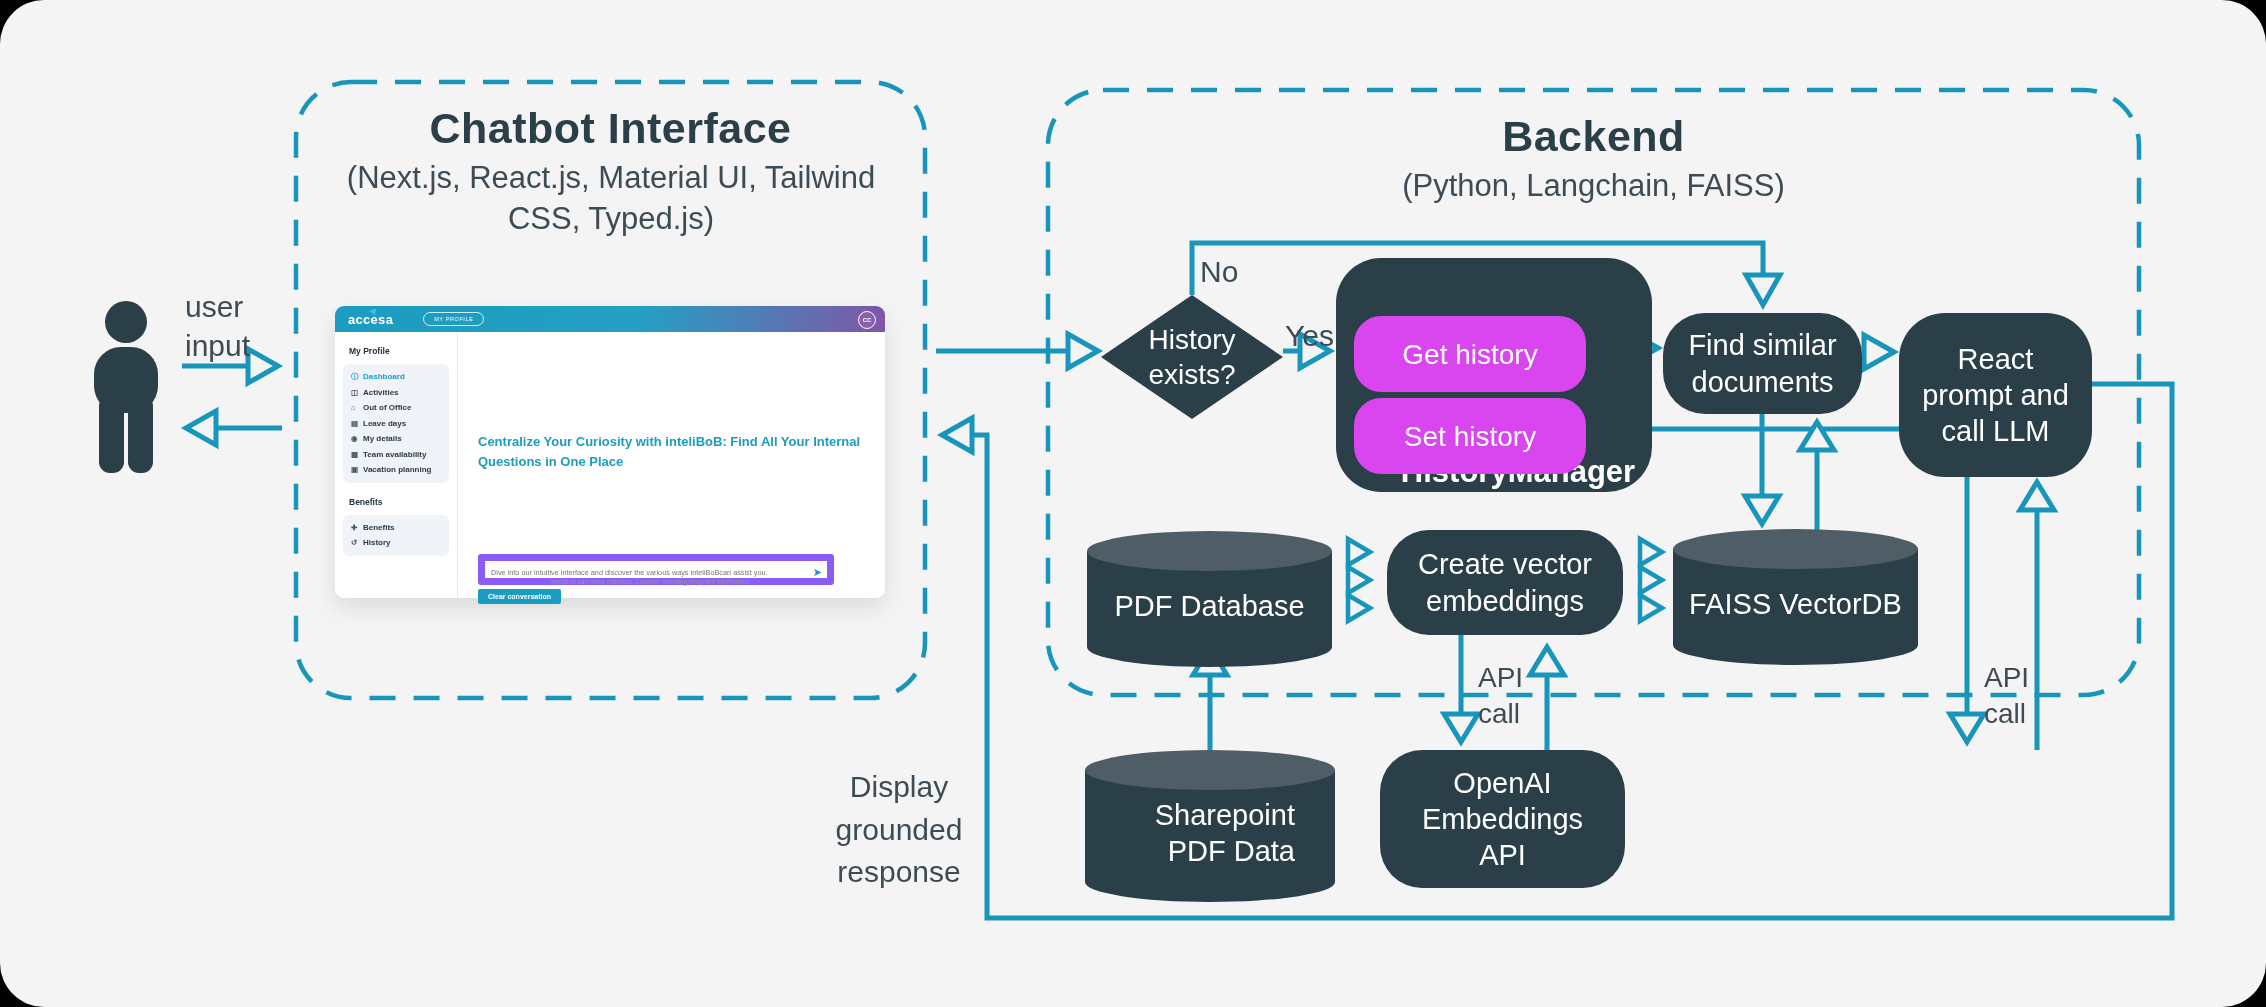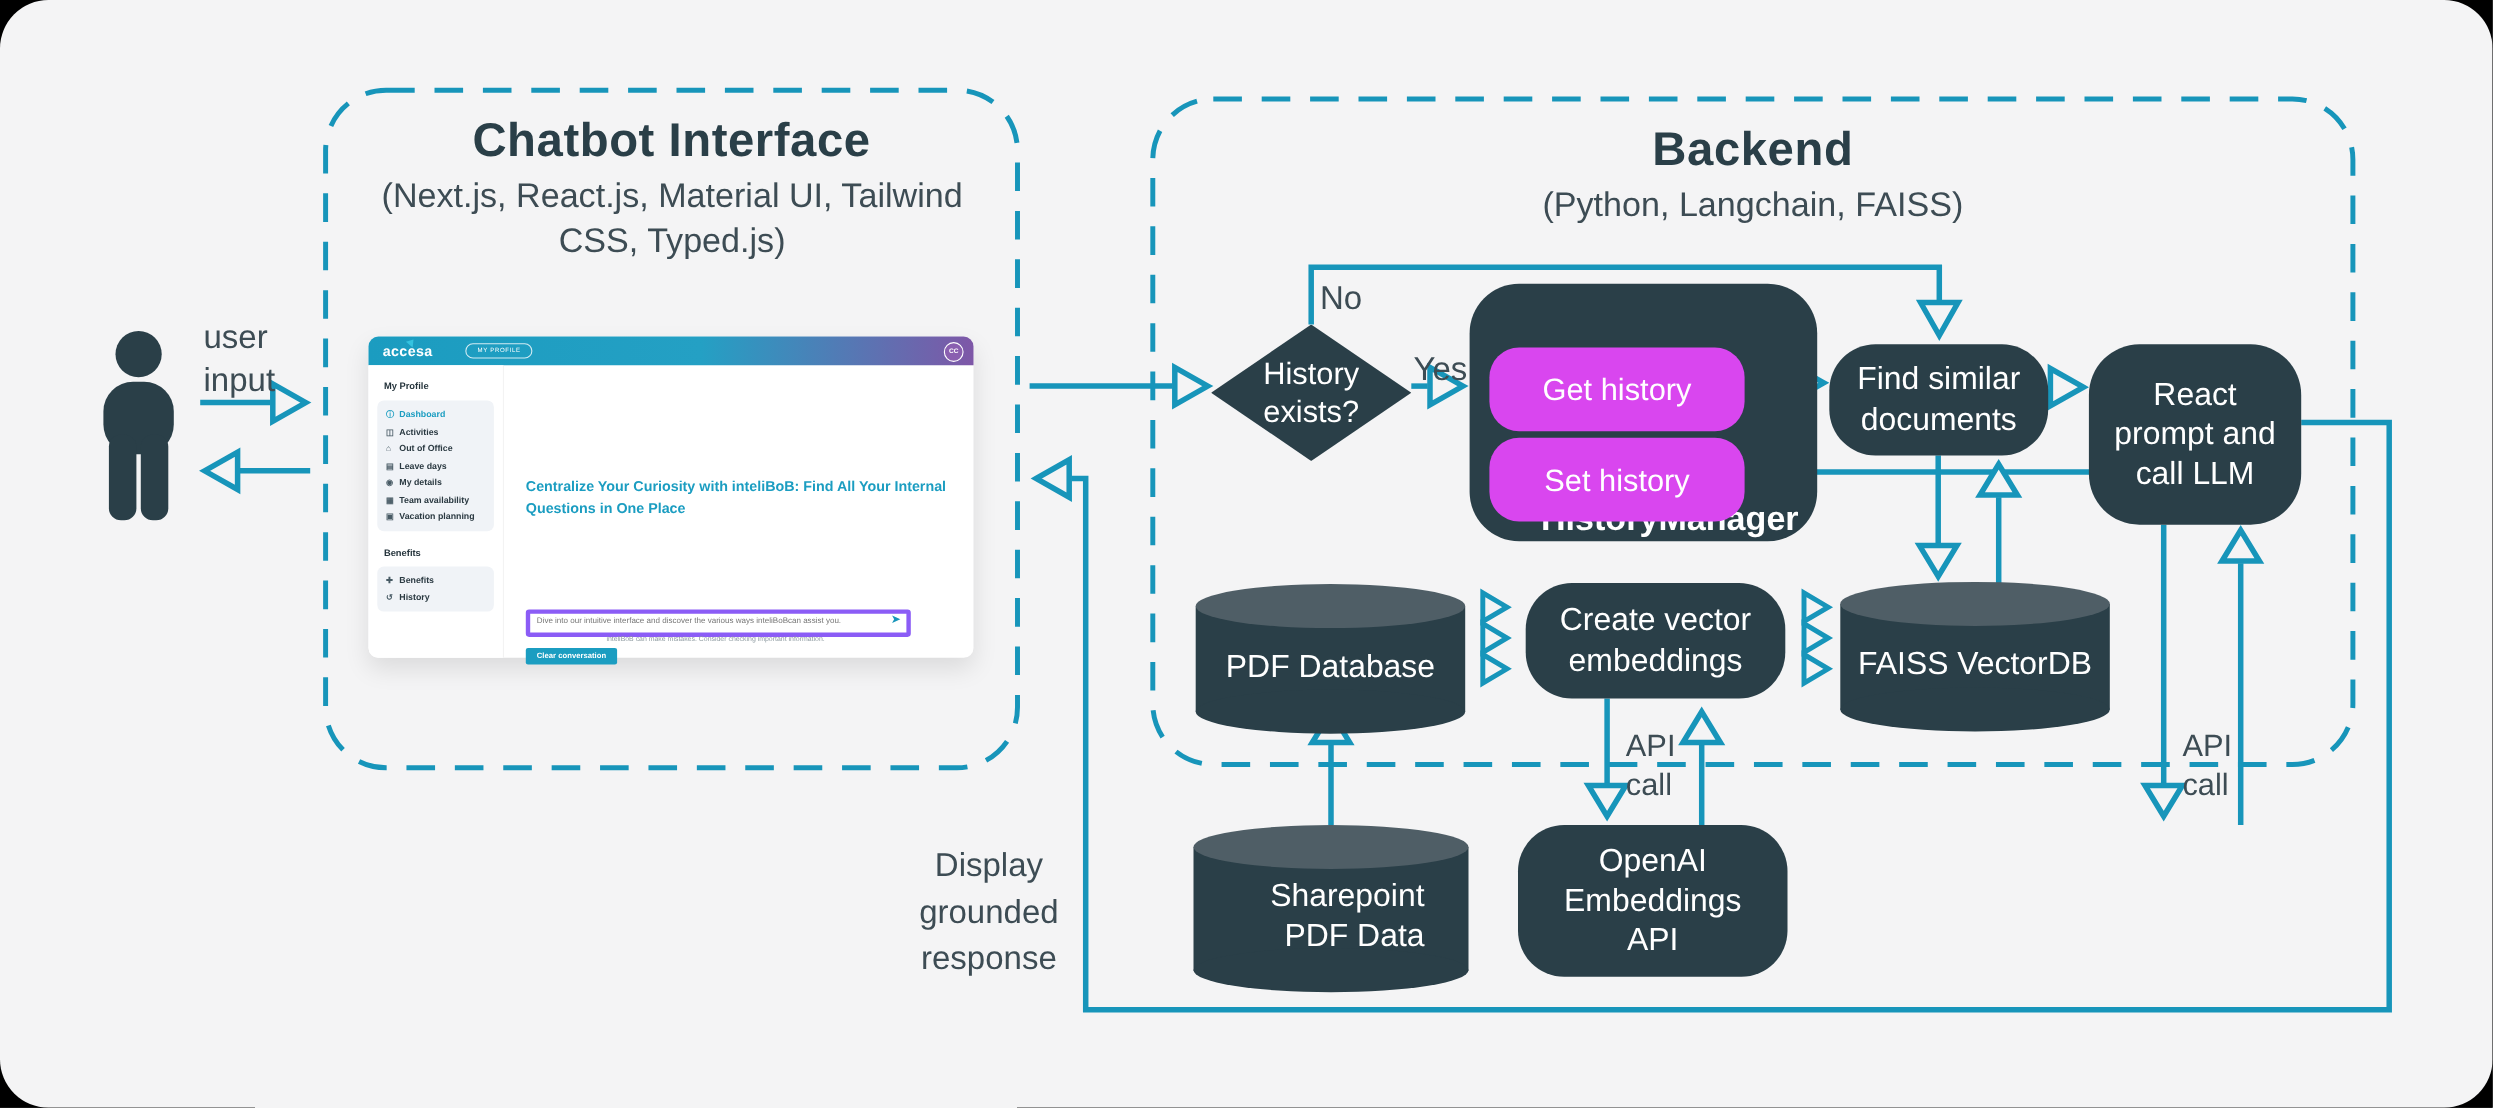--- a/index.html
+++ b/index.html
@@ -40,22 +40,22 @@
        border:1px solid #fff;color:#fff;font-size:6px;font-weight:bold;display:flex;align-items:center;justify-content:center;}
   #app-side{position:absolute;left:0;top:26px;bottom:0;width:122px;background:#fff;border-right:1px solid #ececec;border-radius:0 0 0 9px;}
   .side-h{font-size:8.5px;font-weight:bold;color:#24333b;margin:14px 0 8px 14px;}
   .side-panel{background:#f0f3f7;border-radius:6px;margin:0 8px;padding:5px 0;}
   .side-item{display:flex;align-items:center;height:15.5px;font-size:8px;color:#2b3a42;font-weight:bold;padding-left:8px;}
   .side-item .ic{width:12px;font-size:7.5px;color:#475a64;}
   .side-item.active{color:#1b9dc1;}
   .side-item.active .ic{color:#1b9dc1;}
   #app-main{position:absolute;left:122px;top:26px;right:0;bottom:0;}
   .app-heading{position:absolute;left:21px;top:100px;width:392px;font-size:13px;font-weight:bold;color:#1b9dc1;line-height:1.55;}
-  .app-input{position:absolute;left:21px;top:222px;width:342px;height:17px;border:4px solid #8b5cf6;border-radius:3px;
-       background:#fff;display:flex;align-items:flex-start;}
+  .app-input{position:absolute;left:21px;top:222px;width:342px;height:17px;border:7px solid #8b5cf6;border-radius:3px;
+       background:#fff;display:flex;align-items:flex-end;}
   .app-input input{border:none;outline:none;flex:1;font-size:7.3px;color:#555;background:transparent;
        padding-left:6px;font-family:"Liberation Sans",sans-serif;}
   .app-send{color:#1795ba;font-size:11px;margin-right:5px;line-height:1;}
   .app-note{position:absolute;left:21px;top:246px;width:345px;text-align:center;font-size:6.3px;color:#8d9aa0;}
   .app-clear{position:absolute;left:21px;top:257px;background:#1b9dc1;color:#fff;font-size:7px;font-weight:bold;
        padding:4px 10px;border-radius:2px;border:none;font-family:"Liberation Sans",sans-serif;}
   
   #person{left:80px;top:300px;z-index:2;}
 </style>
 </head>

